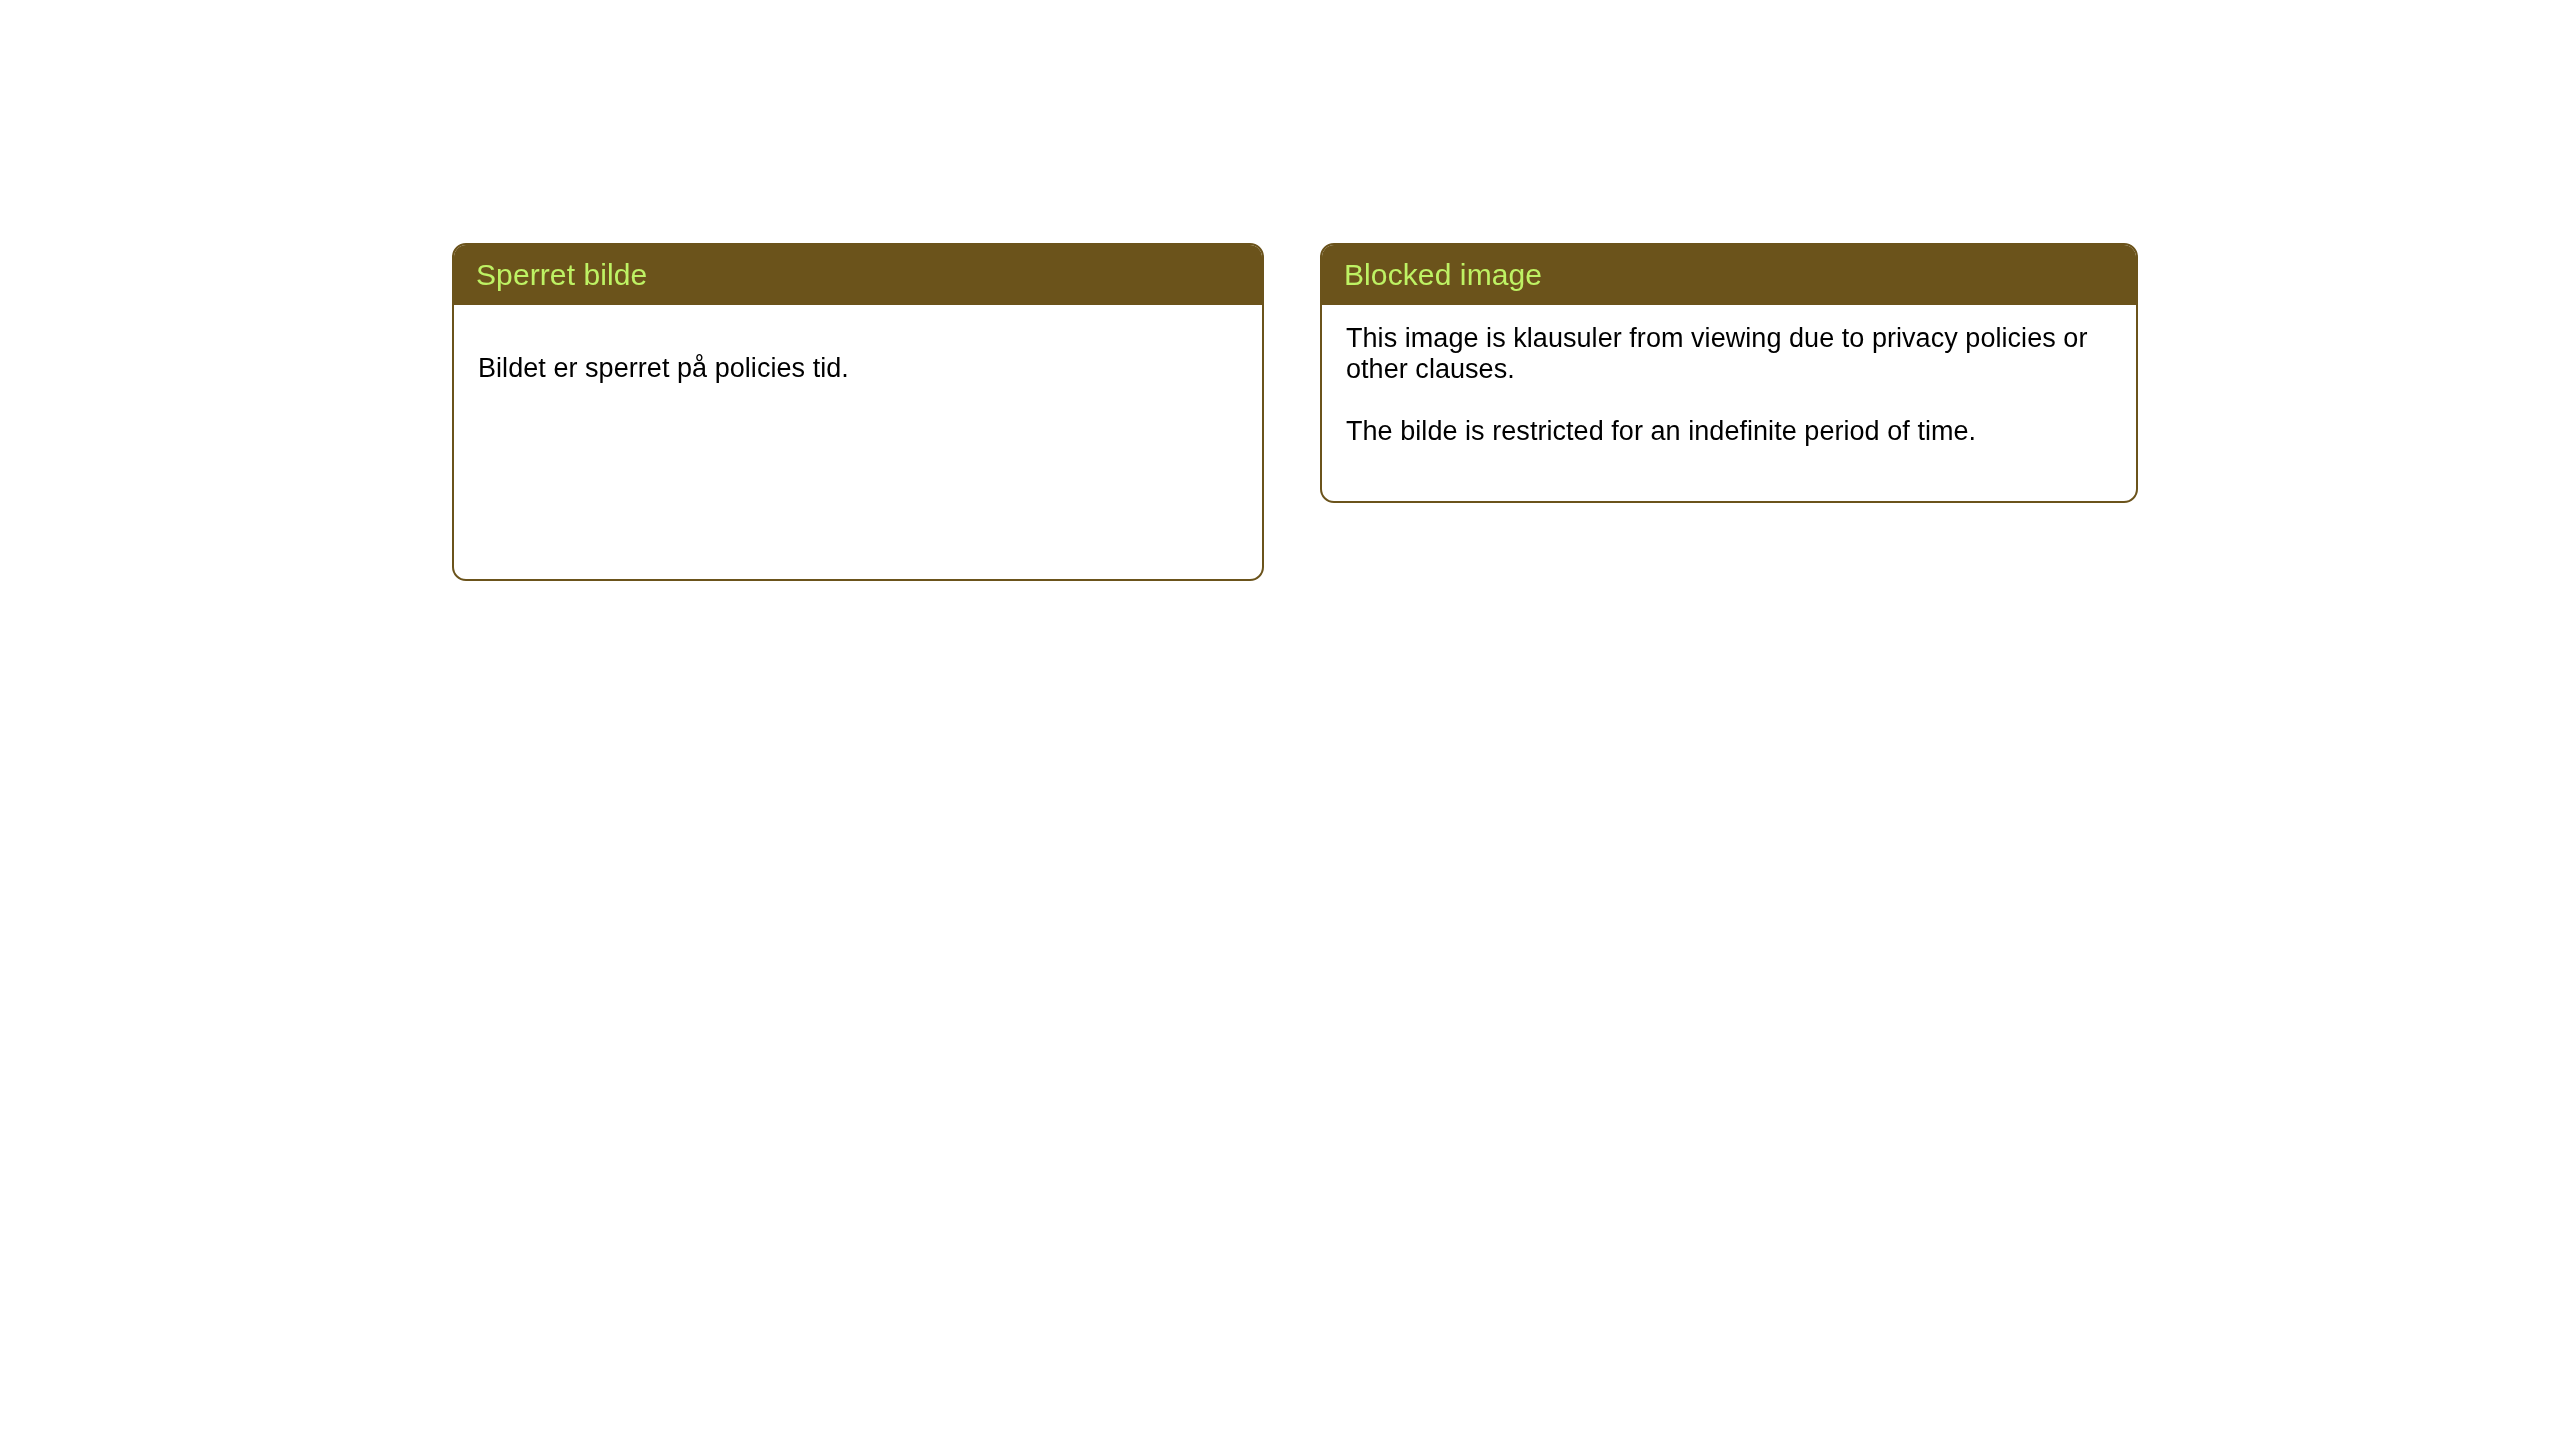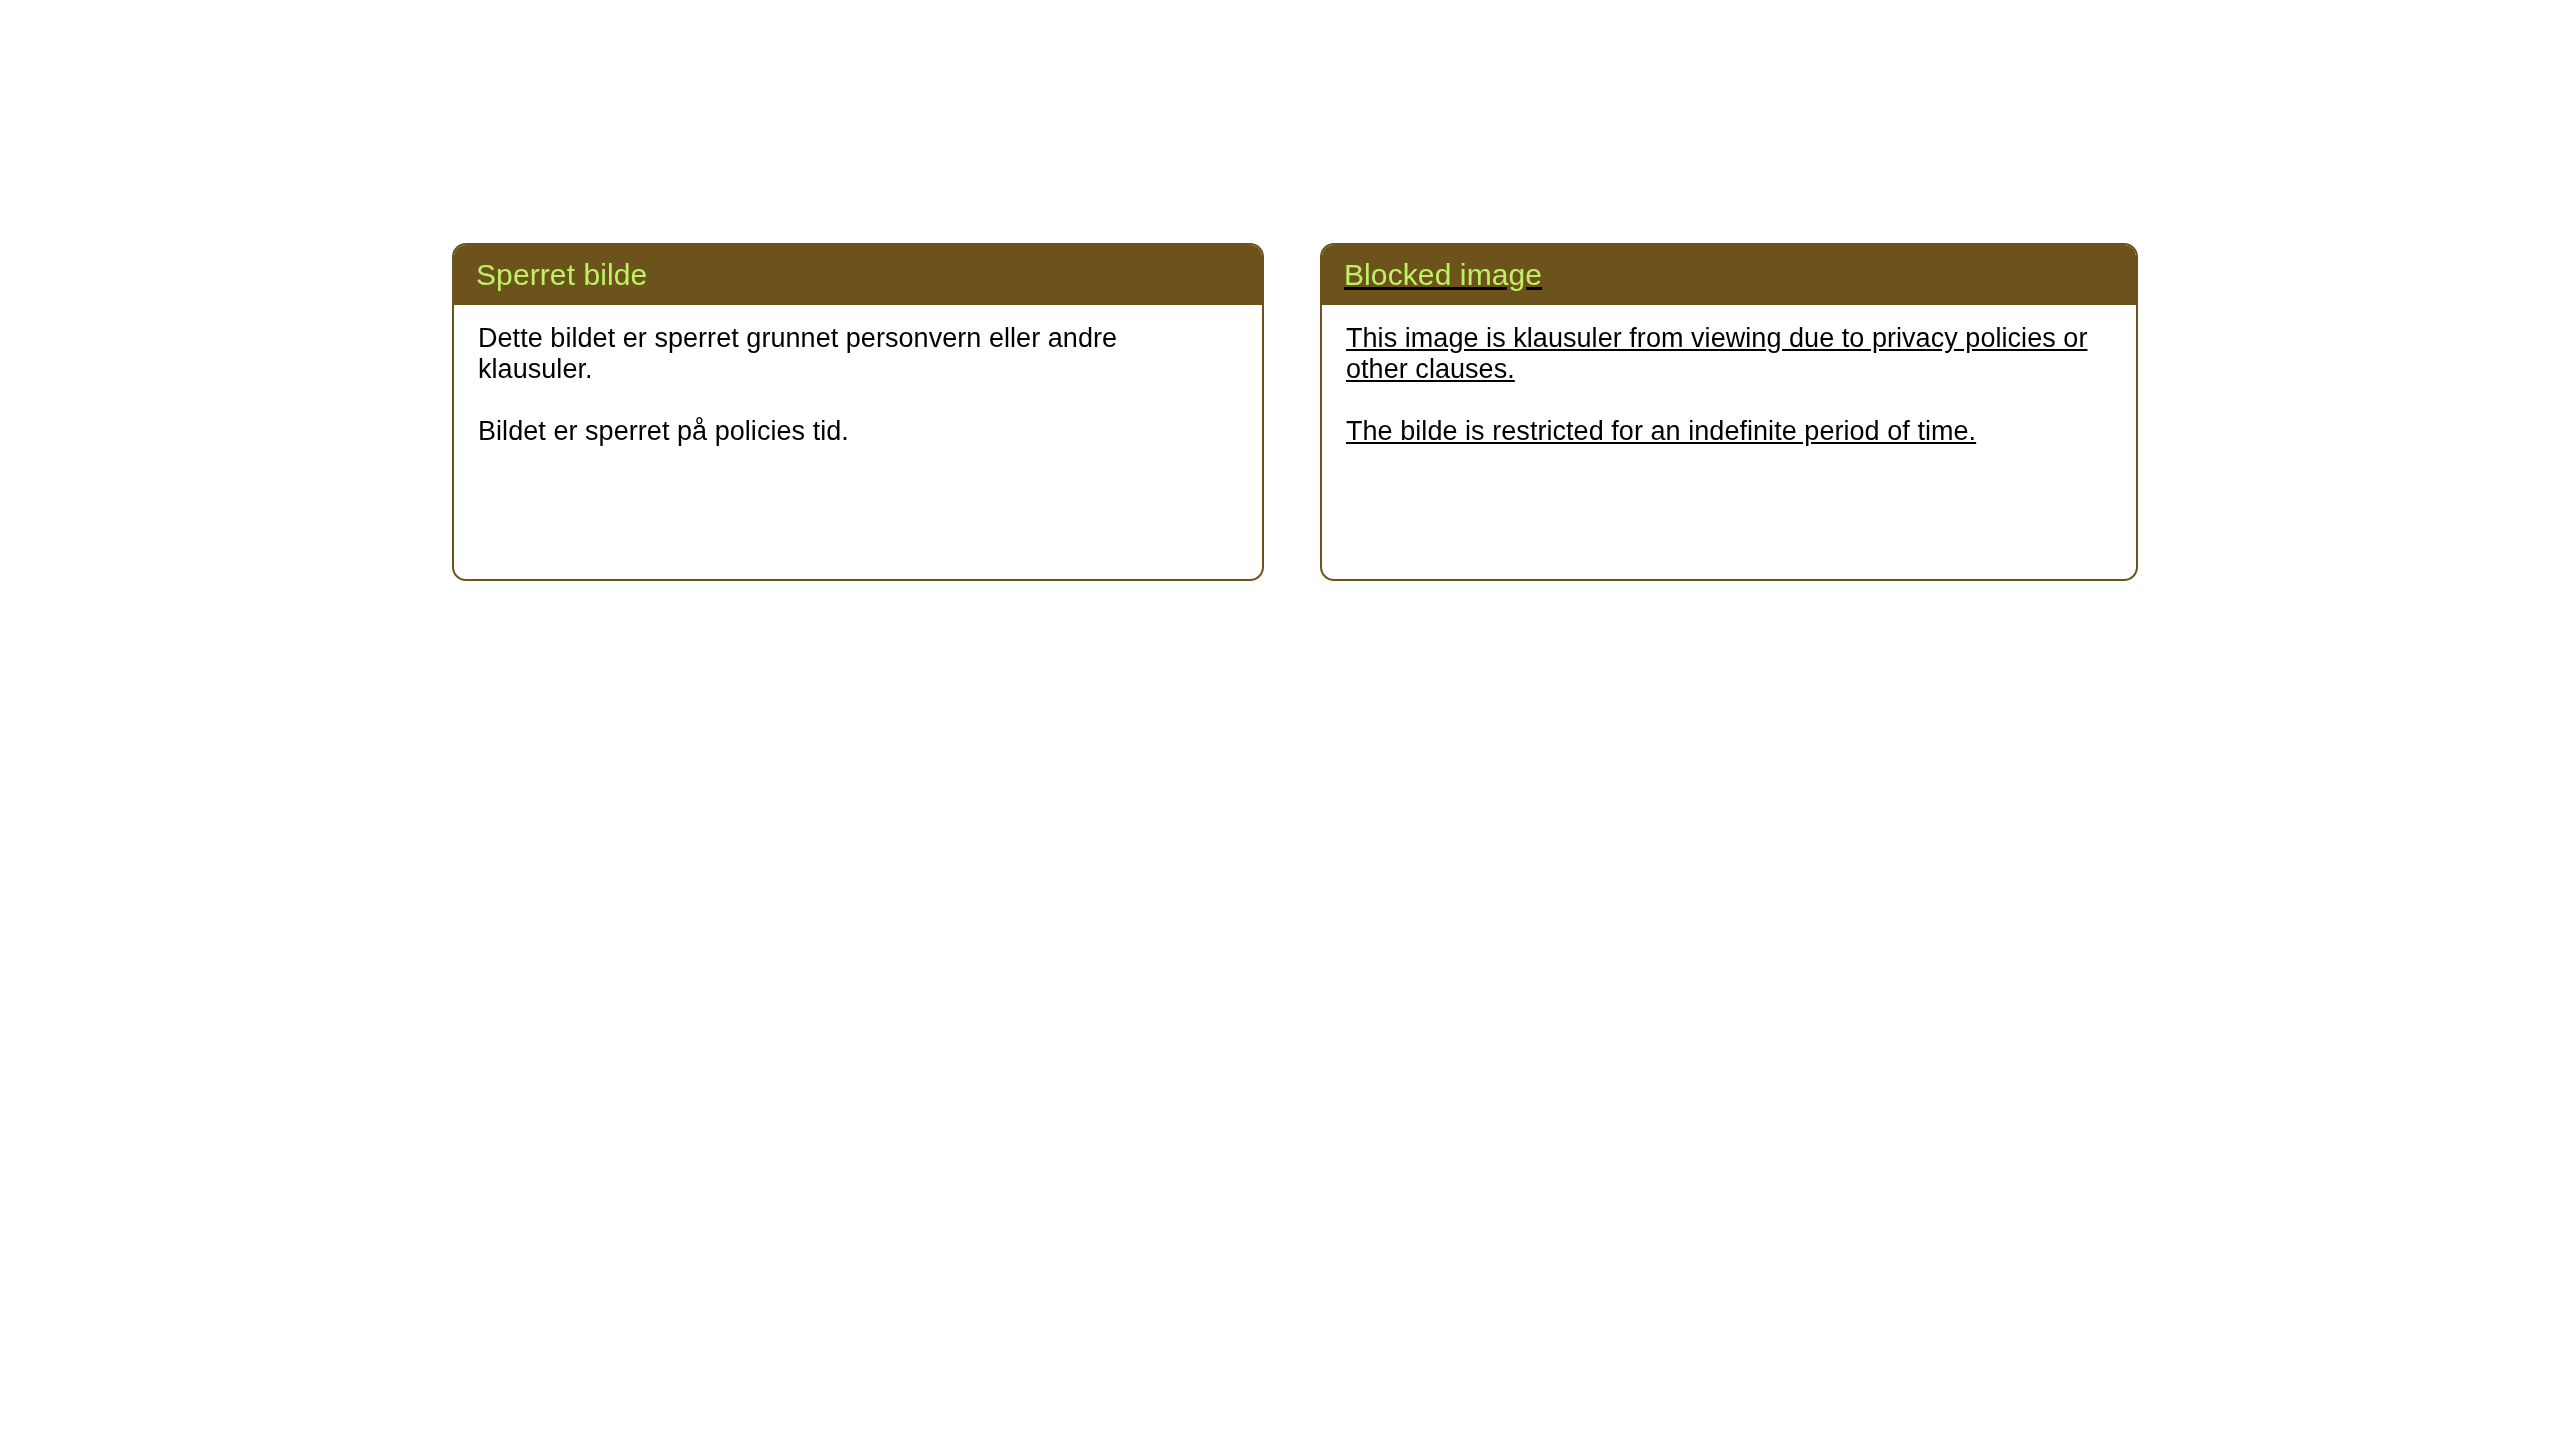--- a/index.html
+++ b/index.html
@@ -38,22 +38,21 @@
     top: 243px;
     width: 812px;
     height: 338px;
   }
 
   
   #card-en {
     left: 1320px;
     top: 243px;
     width: 818px;
-    height: 338px;
-    text-decoration: underline;
+    height: 260px;
   }
 
   .card-header {
     background: #6b531b;
     height: 60px;
     display: flex;
     align-items: center;
     padding: 0 0 0 22px;
     box-sizing: border-box;
   }
@@ -89,21 +88,20 @@
 </head>
 <body>
 
 <div id="stage">
 
   <section class="notice-card" id="card-no">
     <div class="card-header">
       <h2 class="card-title">Sperret bilde</h2>
     </div>
     <div class="card-body">
-      <p class="body-paragraph">Dette bildet er sperret grunnet personvern eller andre klausuler.</p>
       <div class="paragraph-gap"></div>
       <p class="body-paragraph">Bildet er sperret på policies tid.</p>
     </div>
   </section>
 
   <section class="notice-card" id="card-en">
     <div class="card-header">
       <h2 class="card-title">Blocked image</h2>
     </div>
     <div class="card-body">

